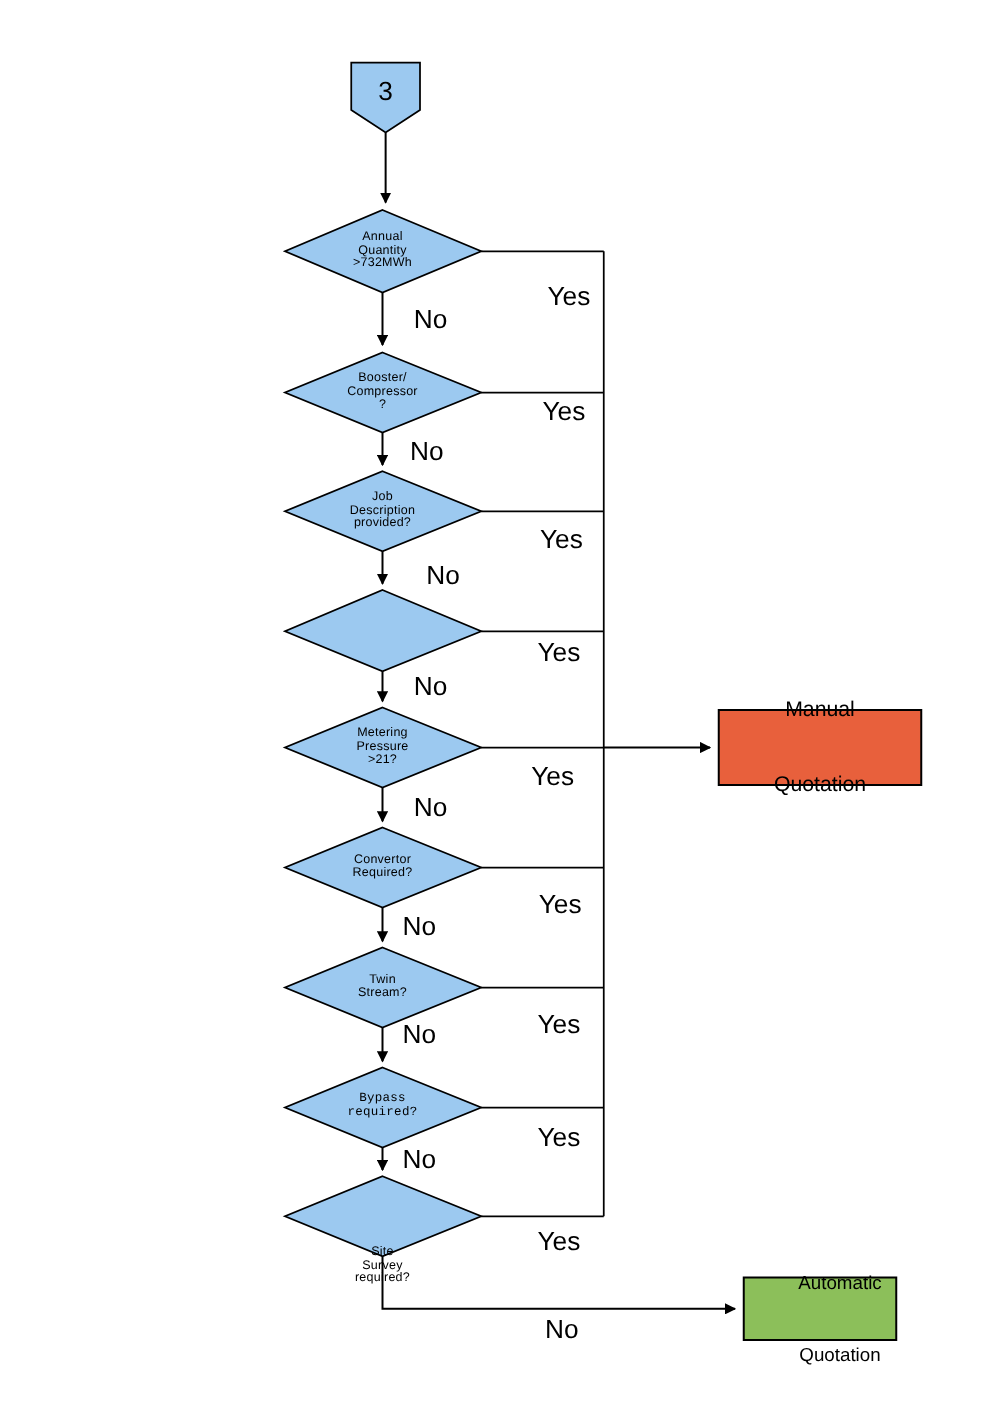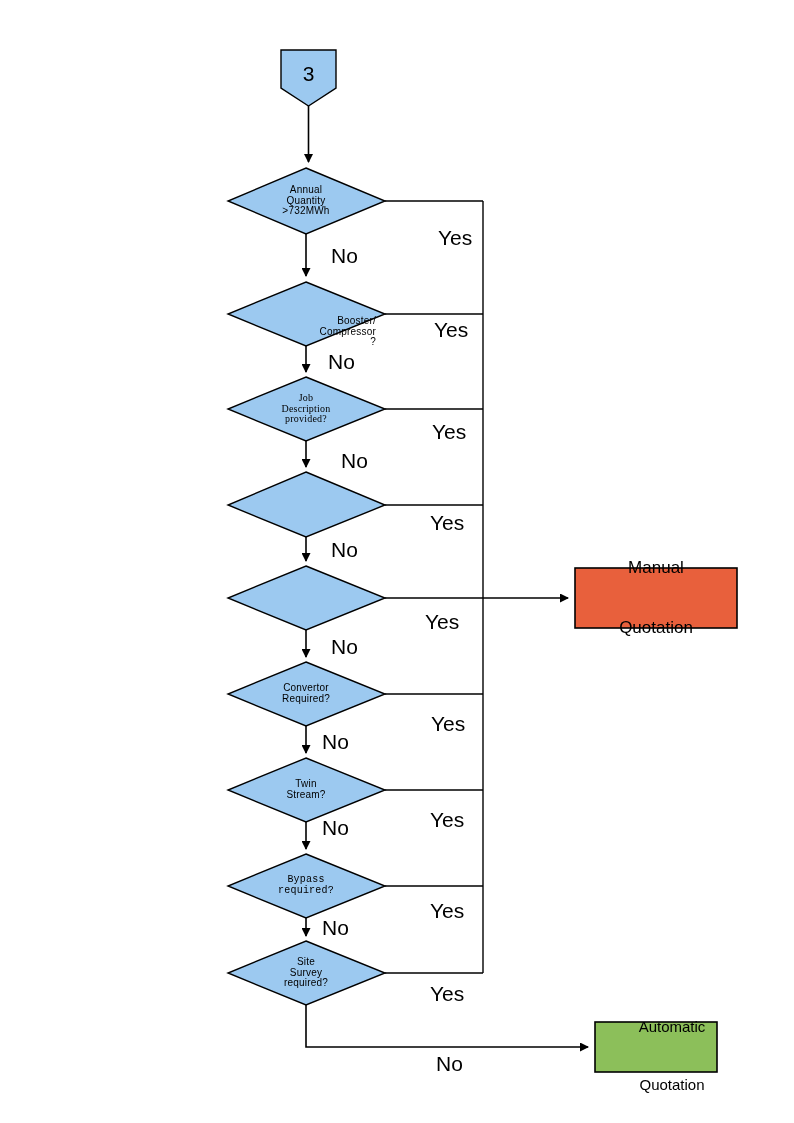--- a/index.html
+++ b/index.html
@@ -126,50 +126,55 @@
   <div class="node-label start-label" style="left:281px; top:50px; width:55px; height:48px;">
     <span>3</span>
   </div>
 
   <div class="node-label diamond-label" style="left:236px; top:176px; width:140px; height:50px;">
     <span>Annual</span>
     <span>Quantity</span>
     <span>&gt;732MWh</span>
   </div>
 
-  <div class="node-label diamond-label" style="left:236px; top:307px; width:140px; height:50px;align-items:flex-end;">
+  <div class="node-label diamond-label" style="left:236px; top:289px; width:140px; height:50px;">
     <span>Booster/</span>
     <span>Compressor</span>
     <span>?</span>
   </div>
 
-  <div class="node-label diamond-label" style="left:236px; top:384px; width:140px; height:50px;font-family:Liberation Serif, serif;">
+  <div class="node-label diamond-label" style="left:236px; top:384px; width:140px; height:50px;">
     <span>Job</span>
     <span>Description</span>
     <span>provided?</span>
   </div>
 
 
+  <div class="node-label diamond-label" style="left:236px; top:573px; width:140px; height:50px;">
+    <span>Metering</span>
+    <span>Pressure</span>
+    <span>&gt;21?</span>
+  </div>
 
   <div class="node-label diamond-label" style="left:236px; top:676px; width:140px; height:36px;">
     <span>Convertor</span>
     <span>Required?</span>
   </div>
 
   <div class="node-label diamond-label" style="left:236px; top:772px; width:140px; height:36px;">
     <span>Twin</span>
     <span>Stream?</span>
   </div>
 
   <div class="node-label diamond-label" style="left:236px; top:868px; width:140px; height:36px;font-family:Liberation Mono, monospace;">
     <span>Bypass</span>
     <span>required?</span>
   </div>
 
-  <div class="node-label diamond-label" style="left:236px; top:948px; width:140px; height:50px;">
+  <div class="node-label diamond-label" style="left:236px; top:988px; width:140px; height:50px;">
     <span>Site</span>
     <span>Survey</span>
     <span>required?</span>
   </div>
 
   <div class="node-label term-label" style="left:575px; top:568px; width:162px; height:60px;">
     <span>Manual</span>
     <span>Quotation</span>
   </div>
 

